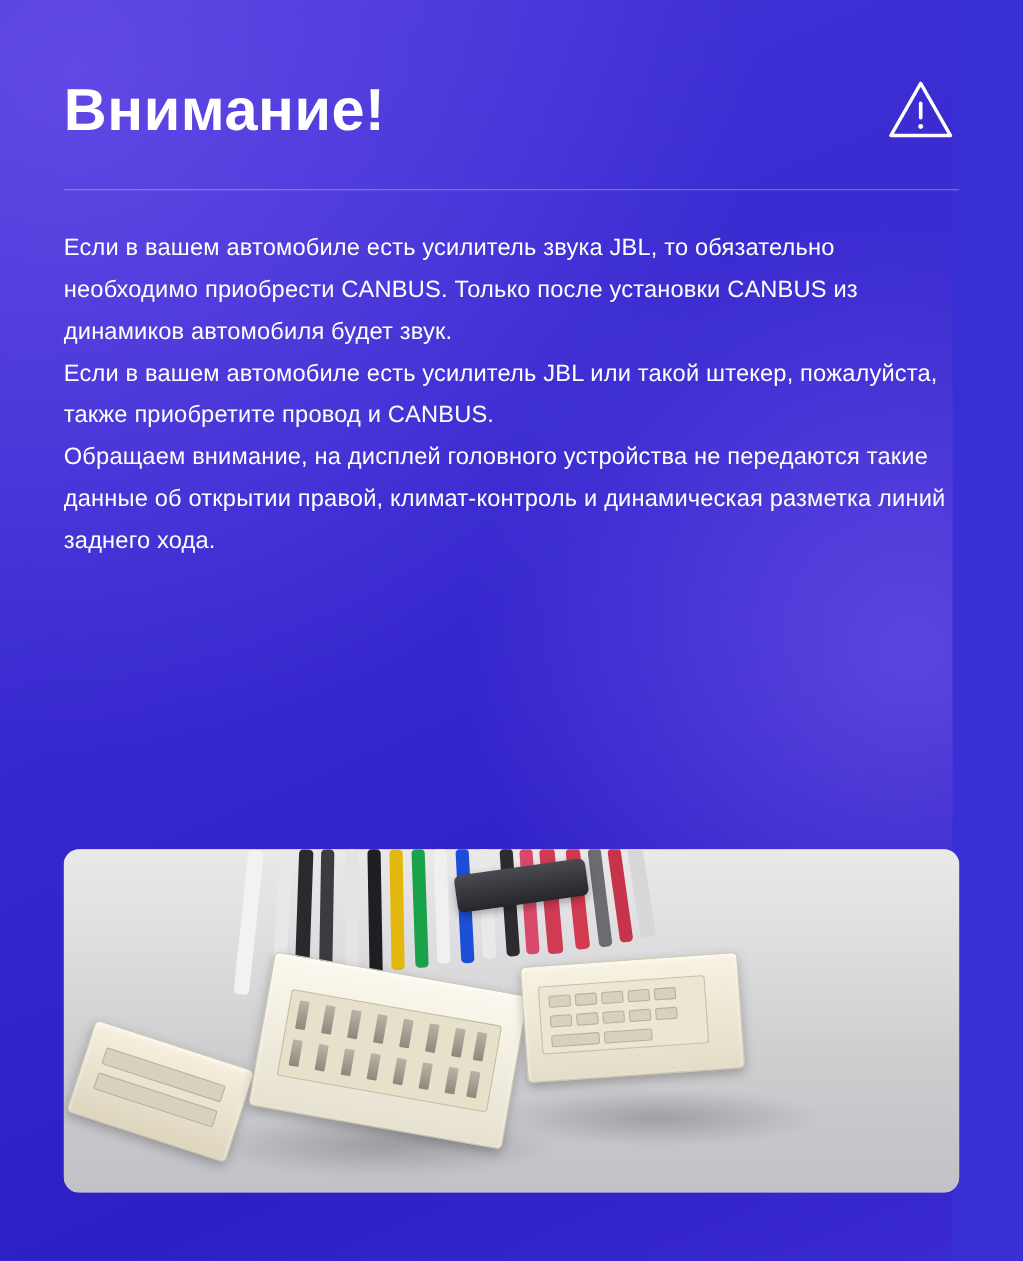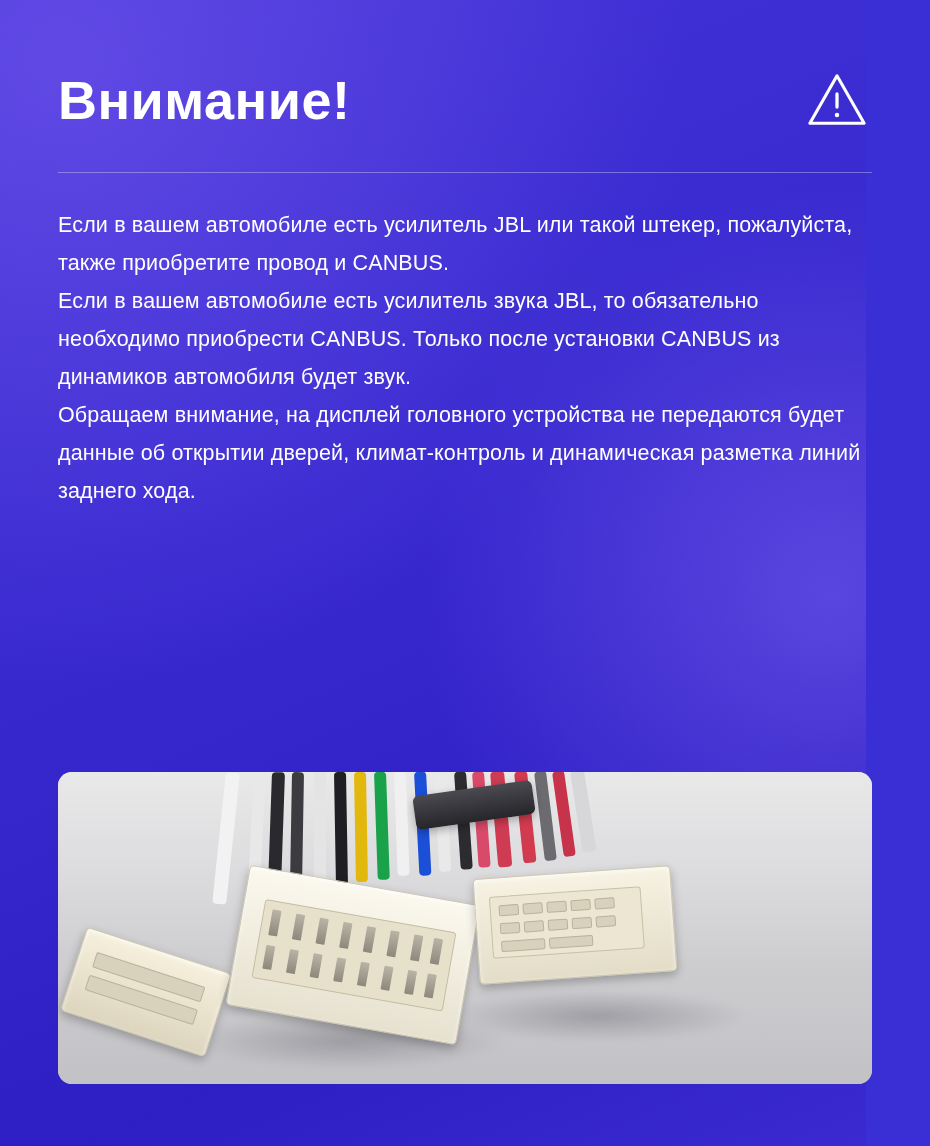--- a/index.html
+++ b/index.html
@@ -133,23 +133,23 @@
         <path d="M32 7 L60 56 L4 56 Z" fill="none" stroke="#ffffff" stroke-width="3.2" stroke-linejoin="round"></path>
         <rect x="30.3" y="24" width="3.4" height="17" rx="1.7" fill="#ffffff"></rect>
         <circle cx="32" cy="47.5" r="2.3" fill="#ffffff"></circle>
       </svg>
     </div>
   </div>
 
   <div class="divider"></div>
 
   <div class="body-text">
+    <p class="para">Если в вашем автомобиле есть усилитель звука JBL, то обязательно необходимо приобрести CANBUS. Только после установки CANBUS из динамиков автомобиля будет звук.</p>
     <p class="para">Если в вашем автомобиле есть усилитель JBL или такой штекер, пожалуйста, также приобретите провод и CANBUS.</p>
-    <p class="para">Если в вашем автомобиле есть усилитель звука JBL, то обязательно необходимо приобрести CANBUS. Только после установки CANBUS из динамиков автомобиля будет звук.</p>
-    <p class="para">Обращаем внимание, на дисплей головного устройства не передаются будет данные об открытии дверей, климат-контроль и динамическая разметка линий заднего хода.</p>
+    <p class="para">Обращаем внимание, на дисплей головного устройства не передаются такие данные об открытии правой, климат-контроль и динамическая разметка линий заднего хода.</p>
   </div>
 
   <div class="photo">
     <div class="photo-inner"></div>
 
     <div class="shadowblob" style="left:130px; top:240px; width:320px; height:58px;"></div>
     <div class="shadowblob" style="left:390px; top:218px; width:300px; height:52px;"></div>
 
     <div class="wire" style="left:168px; top:0px; width:14px; height:132px; background:#f2f2f2; transform: rotate(6deg);"></div>
     <div class="wire" style="left:196px; top:0px; width:12px; height:120px; background:#e8e8e8; transform: rotate(3deg);"></div>

